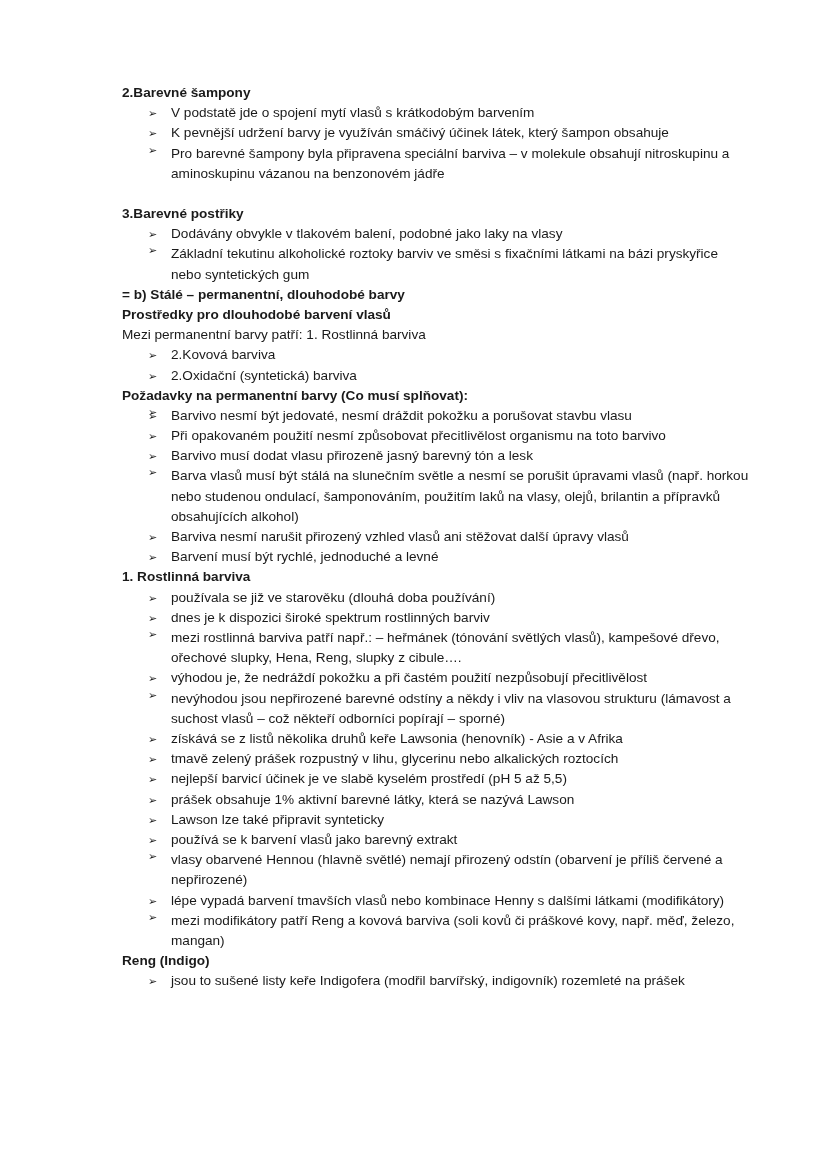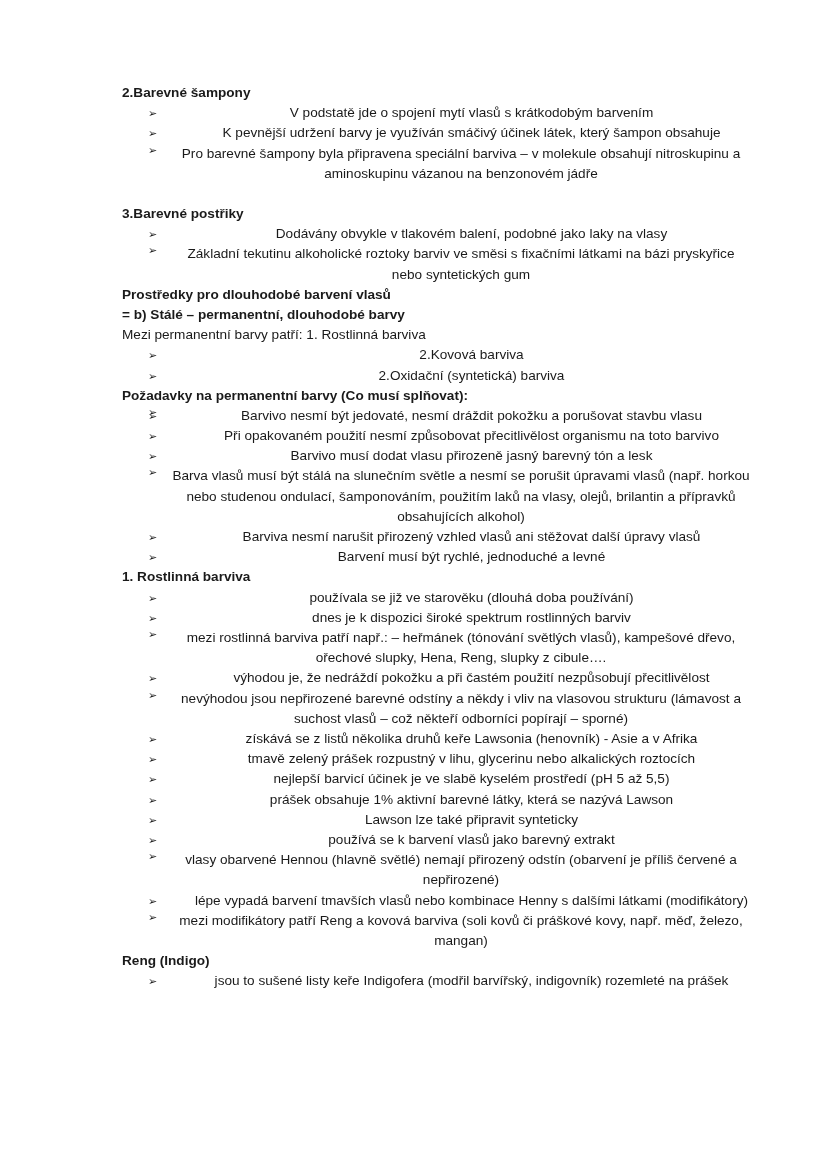--- a/index.html
+++ b/index.html
@@ -4,21 +4,21 @@
 <style>
   html, body { margin: 0; padding: 0; background: #ffffff; }
   body { width: 828px; height: 1171px; position: relative; overflow: hidden;
          font-family: "Liberation Sans", sans-serif; color: #1a1a1a; }
   .page { position: absolute; left: 98px; top: 83px; width: 650px; margin-left: 24px; }
   .line { height: 20.2px; line-height: 20.2px; font-size: 13.6px; white-space: nowrap; }
   .h { font-weight: bold; }
   .gap { height: 20px; }
   .li { position: relative; padding-left: 49px; }
   .li .bullet { position: absolute; left: 26px; top: 0; font-size: 11px; }
-  .li .txt { display: block; white-space: normal; line-height: 20.2px; text-align: center; }
+  .li .txt { display: block; white-space: normal; line-height: 20.2px; }
   .li.wrap { height: auto; }
   .mix .b { font-weight: normal; }
 </style>
 </head>
 <body>
 
 <div class="page">
 
   <div class="line h">2.Barevné šampony</div>
   <div class="line li">
@@ -37,22 +37,22 @@
 
   <div class="line h">3.Barevné postřiky</div>
   <div class="line li">
       <span class="bullet">➢</span>
       <span class="txt">Dodávány obvykle v tlakovém balení, podobné jako laky na vlasy</span>
     </div>
   <div class="li wrap">
       <span class="bullet">➢</span>
       <span class="txt line" style="height:auto;white-space:normal;width:580px">Základní tekutinu alkoholické roztoky barviv ve směsi s fixačními látkami na bázi pryskyřice nebo syntetických gum</span>
     </div>
+  <div class="line h">= b) Stálé – permanentní, dlouhodobé barvy</div>
   <div class="line h">Prostředky pro dlouhodobé barvení vlasů</div>
-  <div class="line h">= b) Stálé – permanentní, dlouhodobé barvy</div>
   <div class="line mix"><span class="b">Mezi permanentní barvy patří:</span><span> 1. Rostlinná barviva</span></div>
   <div class="line li">
       <span class="bullet">➢</span>
       <span class="txt">2.Kovová barviva</span>
     </div>
   <div class="line li">
       <span class="bullet">➢</span>
       <span class="txt">2.Oxidační (syntetická) barviva</span>
     </div>
   <div class="line h">Požadavky na permanentní barvy (Co musí splňovat):</div>

